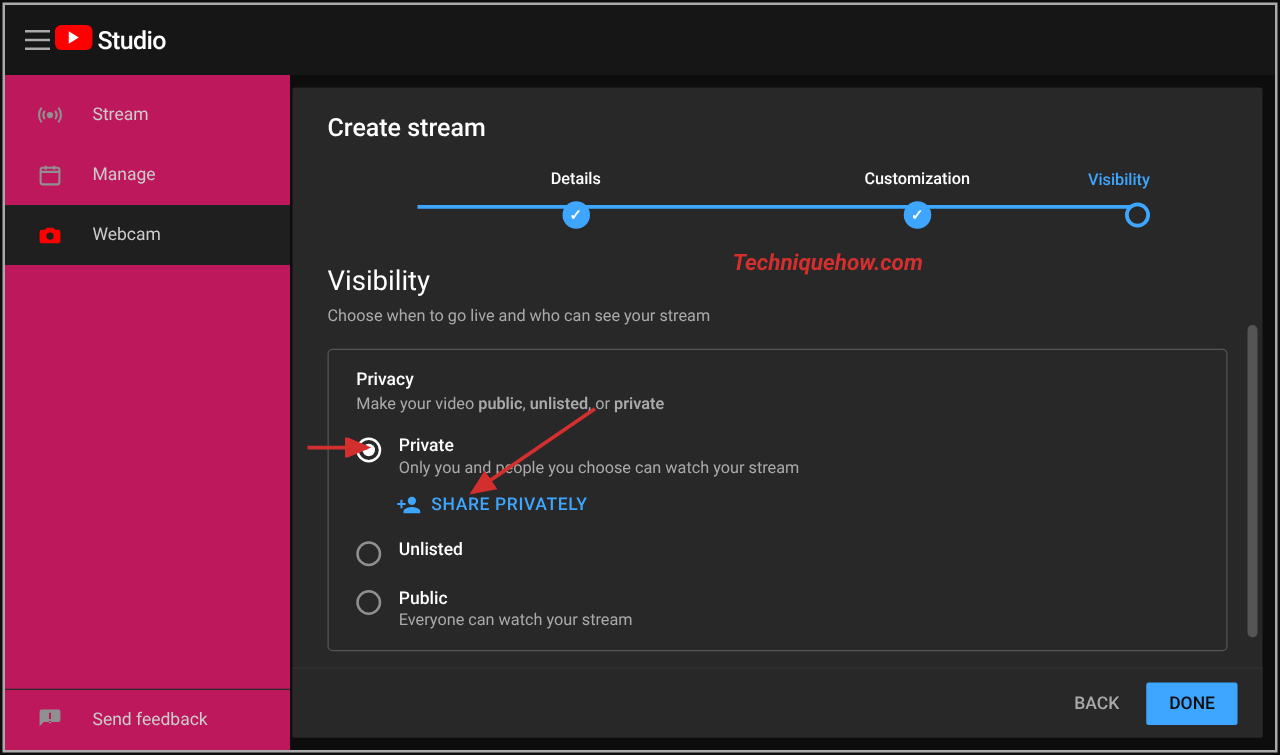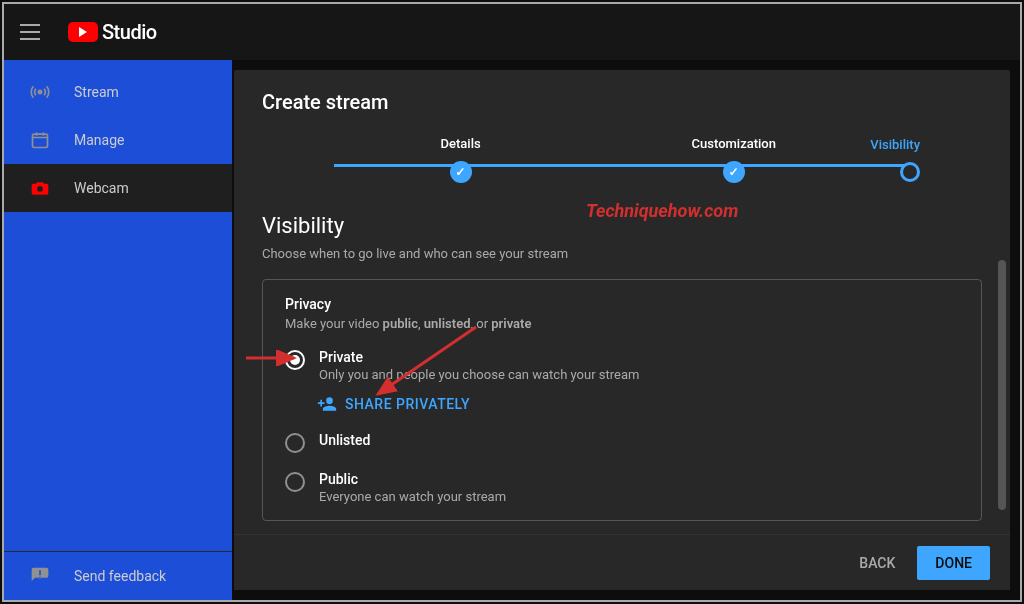--- a/index.html
+++ b/index.html
@@ -28,31 +28,31 @@
       padding: 0 16px;
       background: #161616;
     }
     .hamburger {
       width: 24px; height: 24px;
       color: #aaa;
       display: flex; flex-direction: column; justify-content: center; gap: 5px;
       cursor: pointer;
     }
     .hamburger span { display:block; height:2px; background:#aaa; width:20px; }
-    .logo { display:flex; align-items:center; margin-left: 24px; }
+    .logo { display:flex; }
     .yt-play {
       background:#ff0000; width:30px; height:20px; border-radius:5px;
       display:flex; align-items:center; justify-content:center; margin-right:4px;
     }
     .yt-play::after { content:''; border-left:8px solid #fff; border-top:5px solid transparent; border-bottom:5px solid transparent; }
     .studio-label { font-weight:500; font-size:20px; color:#fff; letter-spacing:-0.5px; }
     .body-row { display:flex; height: calc(100% - 56px); }
     .sidebar {
       width: 228px;
-      background:#1d4ed8;
+      background:#be185d;
       display:flex; flex-direction:column;
       padding-top: 8px;
     }
     .side-item {
       height: 48px; display:flex; align-items:center; padding:0 24px;
       color:#ccc; font-size:14px; cursor:pointer; gap:22px;
     }
     .side-item.active { background:#1f1f1f; }
     .side-item .icon { width:24px; display:flex; justify-content:center; color:#909090; }
     .side-item.active .icon.red { color:#ff0000; }

